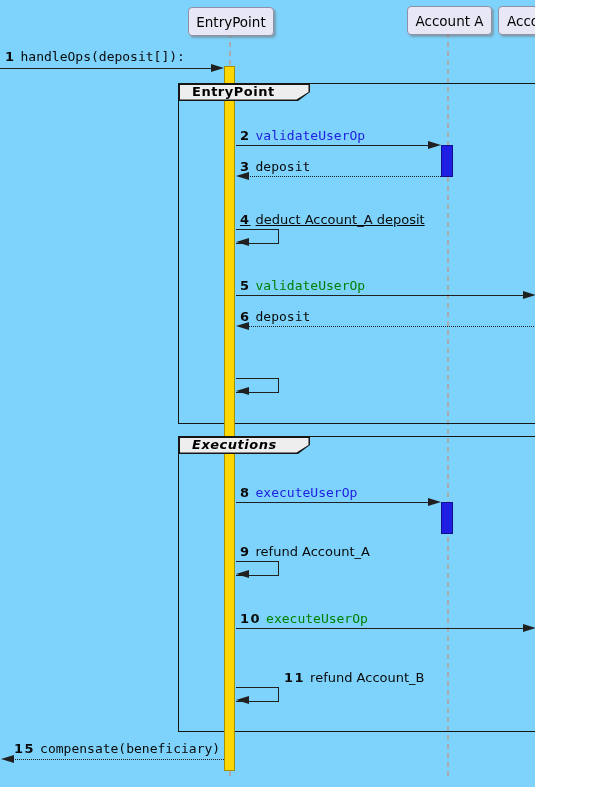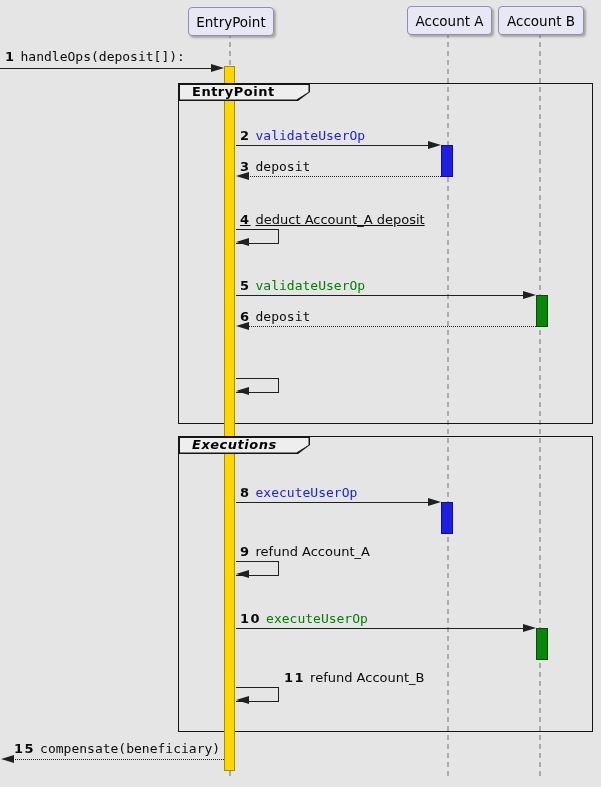--- a/index.html
+++ b/index.html
@@ -1,17 +1,17 @@
 <!DOCTYPE html>
 <html><head>
 <meta charset="utf-8">
 <style>
   html,body{margin:0;padding:0;background:#ffffff;}
   #canvas{
-    position:relative;width:601px;height:787px;background:#e5e5e5;overflow:hidden;
+    position:relative;width:535px;height:787px;background:#7dd3fc;overflow:hidden;
     font-family:"DejaVu Sans","Liberation Sans",sans-serif;color:#0a0a0a;
   }
   
   .lifeline{
     position:absolute;width:2px;z-index:1;
     background:repeating-linear-gradient(to bottom,#ababab 0 5px,transparent 5px 9px);
   }
   
   .pbox{
     position:absolute;z-index:5;height:27px;border:1px solid #8f8fa6;border-radius:4px;

